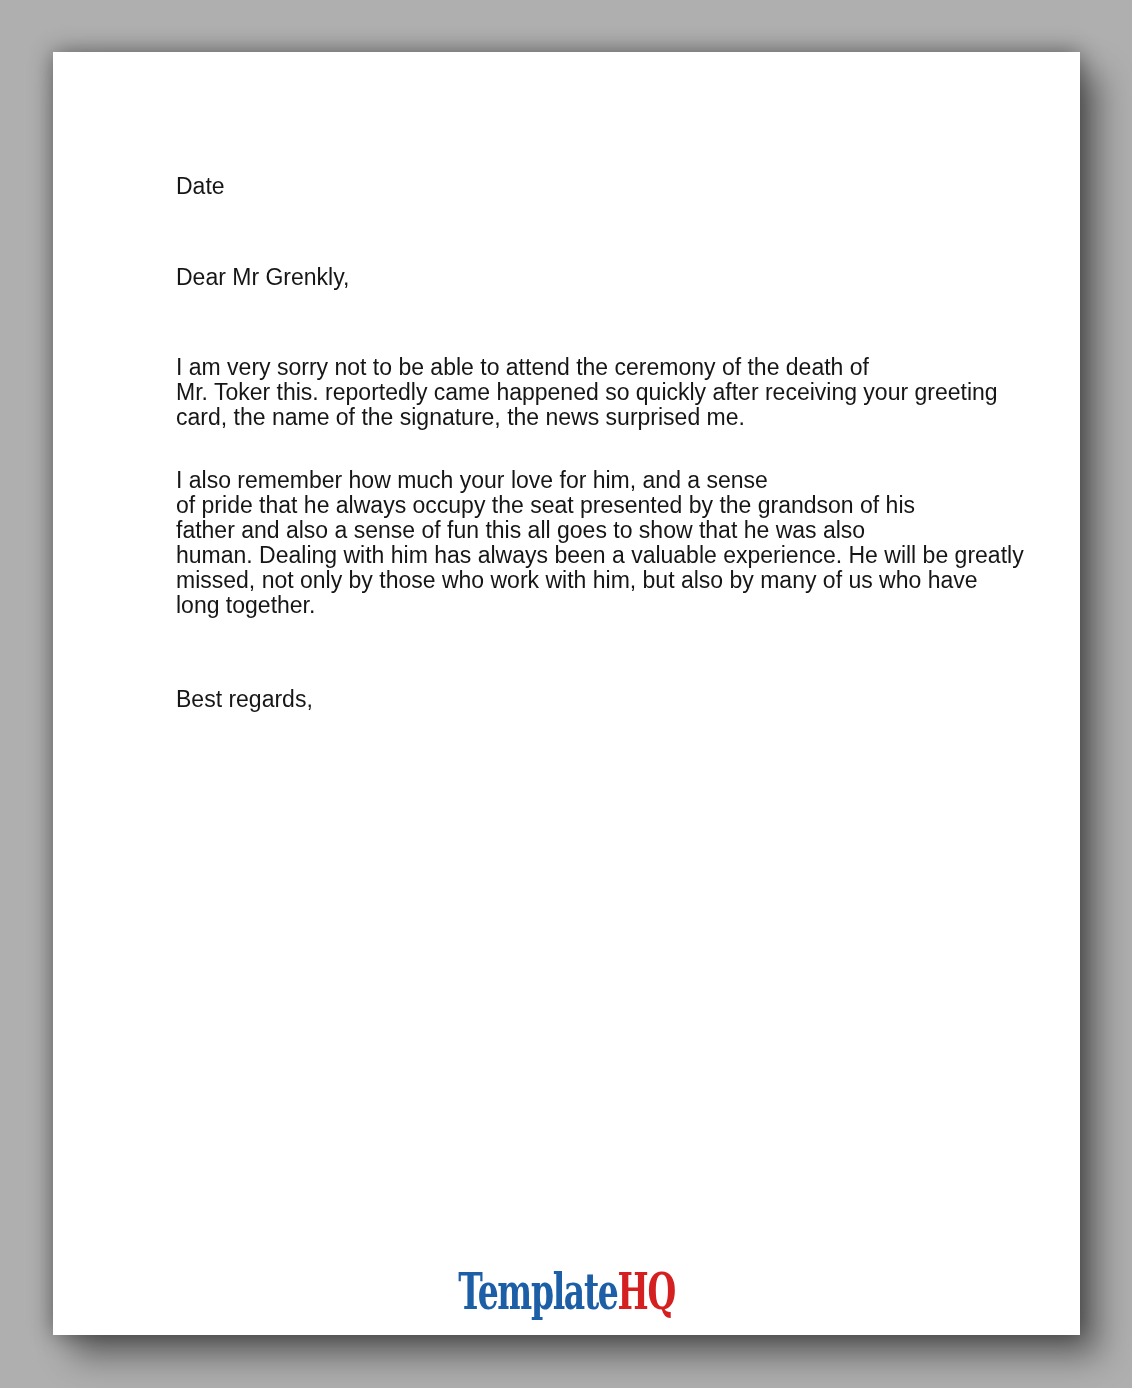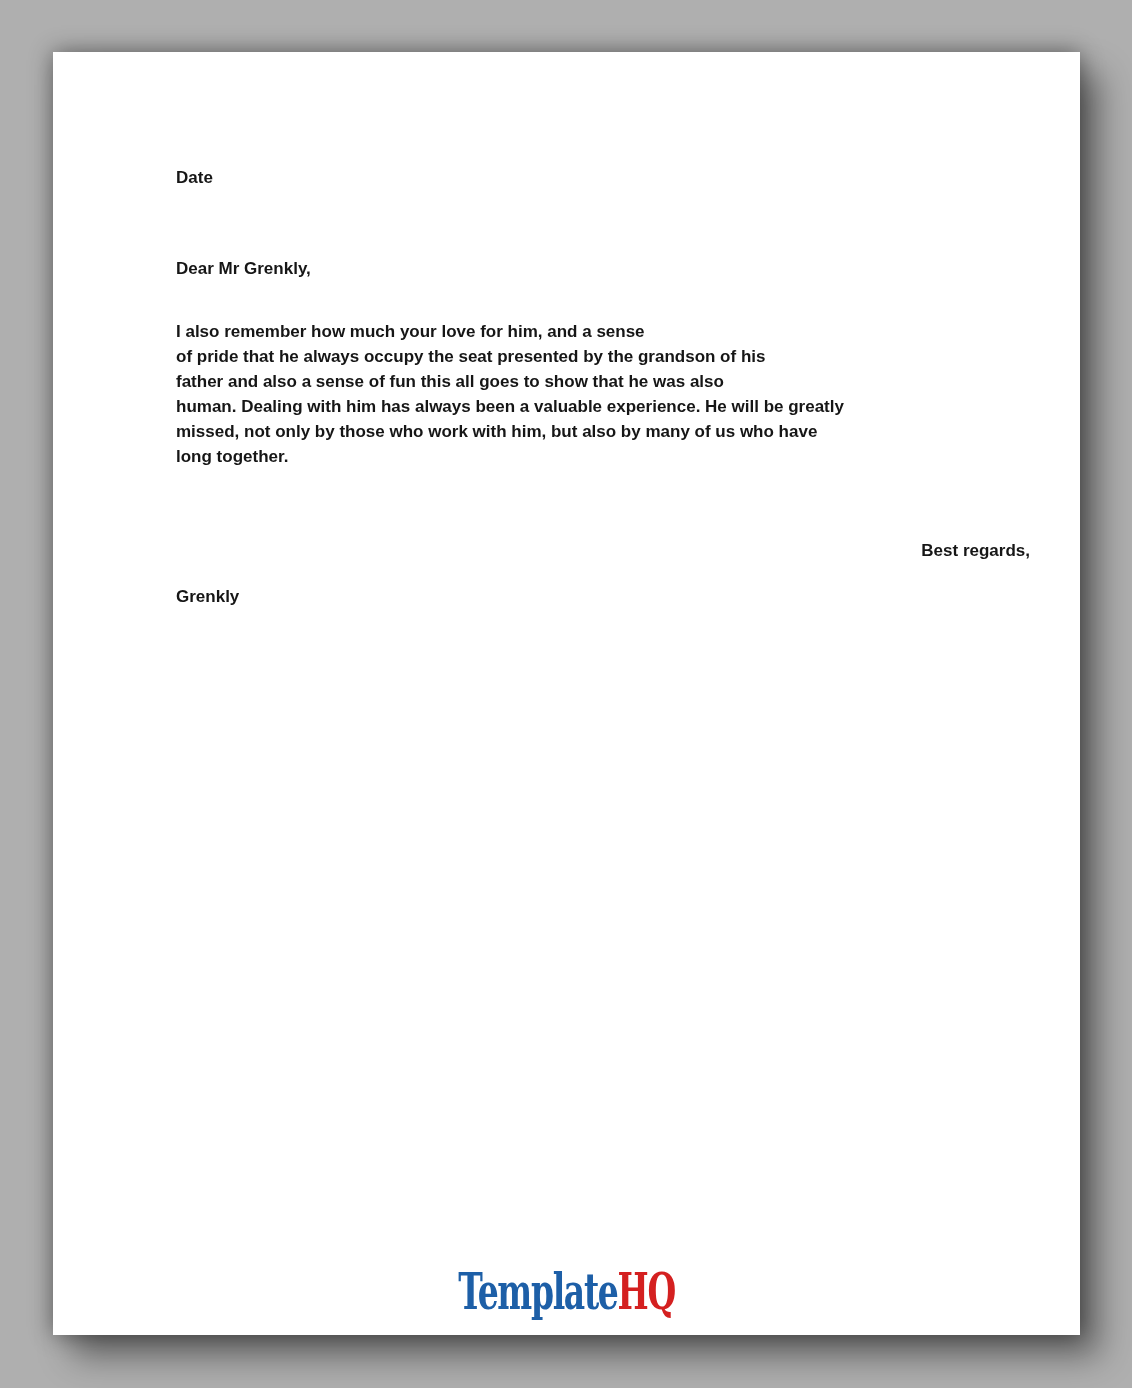--- a/index.html
+++ b/index.html
@@ -19,36 +19,35 @@
     left: 53px;
     top: 52px;
     width: 1027px;
     height: 1283px;
     background: #ffffff;
     box-shadow: 0 0 22px rgba(0,0,0,0.45), 20px 22px 32px rgba(0,0,0,0.40);
   }
   .letter-body {
     position: absolute;
     left: 123px;
-    top: 0;
+    top: 9px;
     right: 50px;
     color: #161616;
-    font-size: 17px;
+    font-size: 23px;
     line-height: 25px;
-    font-weight: bold;
   }
   .letter-body p {
     margin: 0;
     white-space: pre-line;
   }
   .date-line      { margin-top: 113px !important; }
   .salutation     { margin-top: 66px  !important; }
   .para-1         { margin-top: 65px  !important; }
   .para-2         { margin-top: 38px  !important; }
-  .closing        { margin-top: 69px  !important; text-align: right; }
+  .closing        { margin-top: 69px  !important; }
   .signature      { margin-top: 21px  !important; }
   .logo {
     position: absolute;
     left: 0;
     right: 0;
     top: 1213px;
     text-align: center;
     font-family: "DejaVu Serif", serif;
     font-weight: bold;
     font-size: 50px;
@@ -60,26 +59,28 @@
   }
 </style>
 </head>
 <body>
 
 <div class="stage" style="background: rgb(175, 175, 175);">
   <div class="paper" style="background: rgb(255, 255, 255);">
     <div class="letter-body" style="color: rgb(22, 22, 22);">
       <p class="date-line">Date</p>
       <p class="salutation">Dear Mr Grenkly,</p>
+      <p class="para-1">I am very sorry not to be able to attend the ceremony of the death of
+Mr. Toker this. reportedly came happened so quickly after receiving your greeting
+card, the name of the signature, the news surprised me.</p>
       <p class="para-2">I also remember how much your love for him, and a sense
 of pride that he always occupy the seat presented by the grandson of his
 father and also a sense of fun this all goes to show that he was also
 human. Dealing with him has always been a valuable experience. He will be greatly
 missed, not only by those who work with him, but also by many of us who have
 long together.</p>
       <p class="closing">Best regards,</p>
-      <p class="signature">Grenkly</p>
     </div>
     <div class="logo">
       <span style="color: rgb(29, 95, 167);">Template</span><span style="color: rgb(212, 32, 32);">HQ</span>
     </div>
   </div>
 </div>
 
 </body></html>

